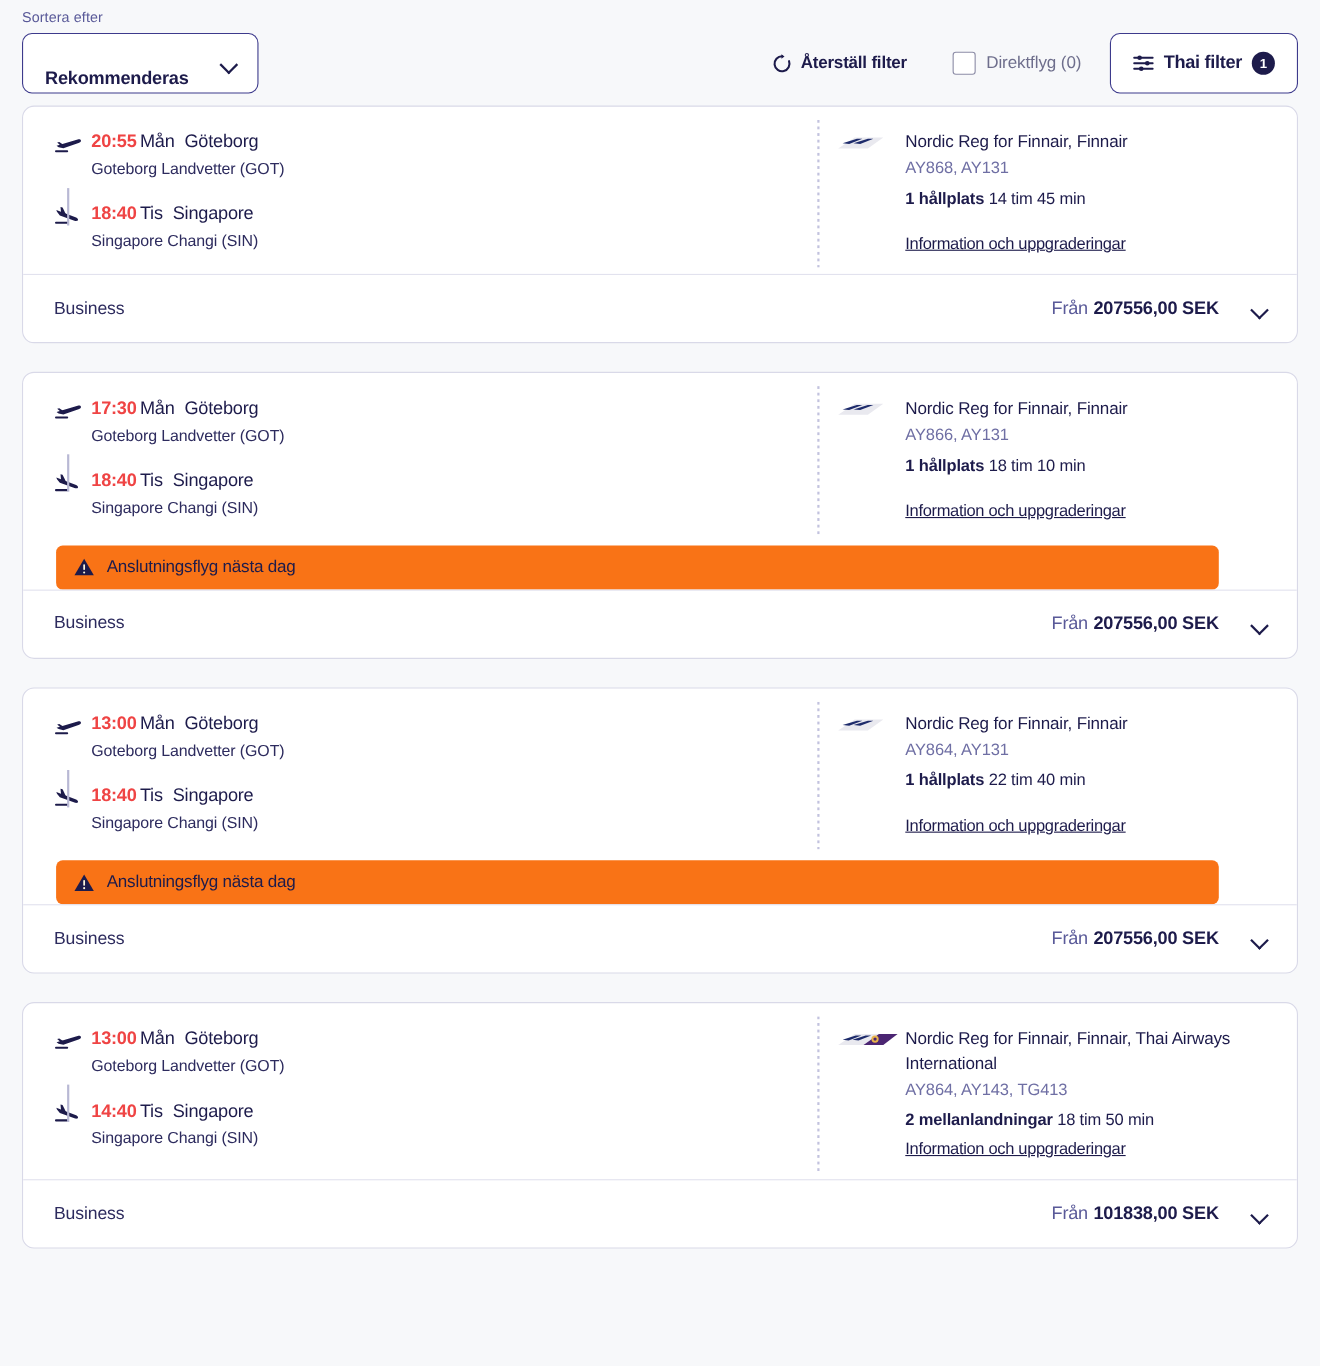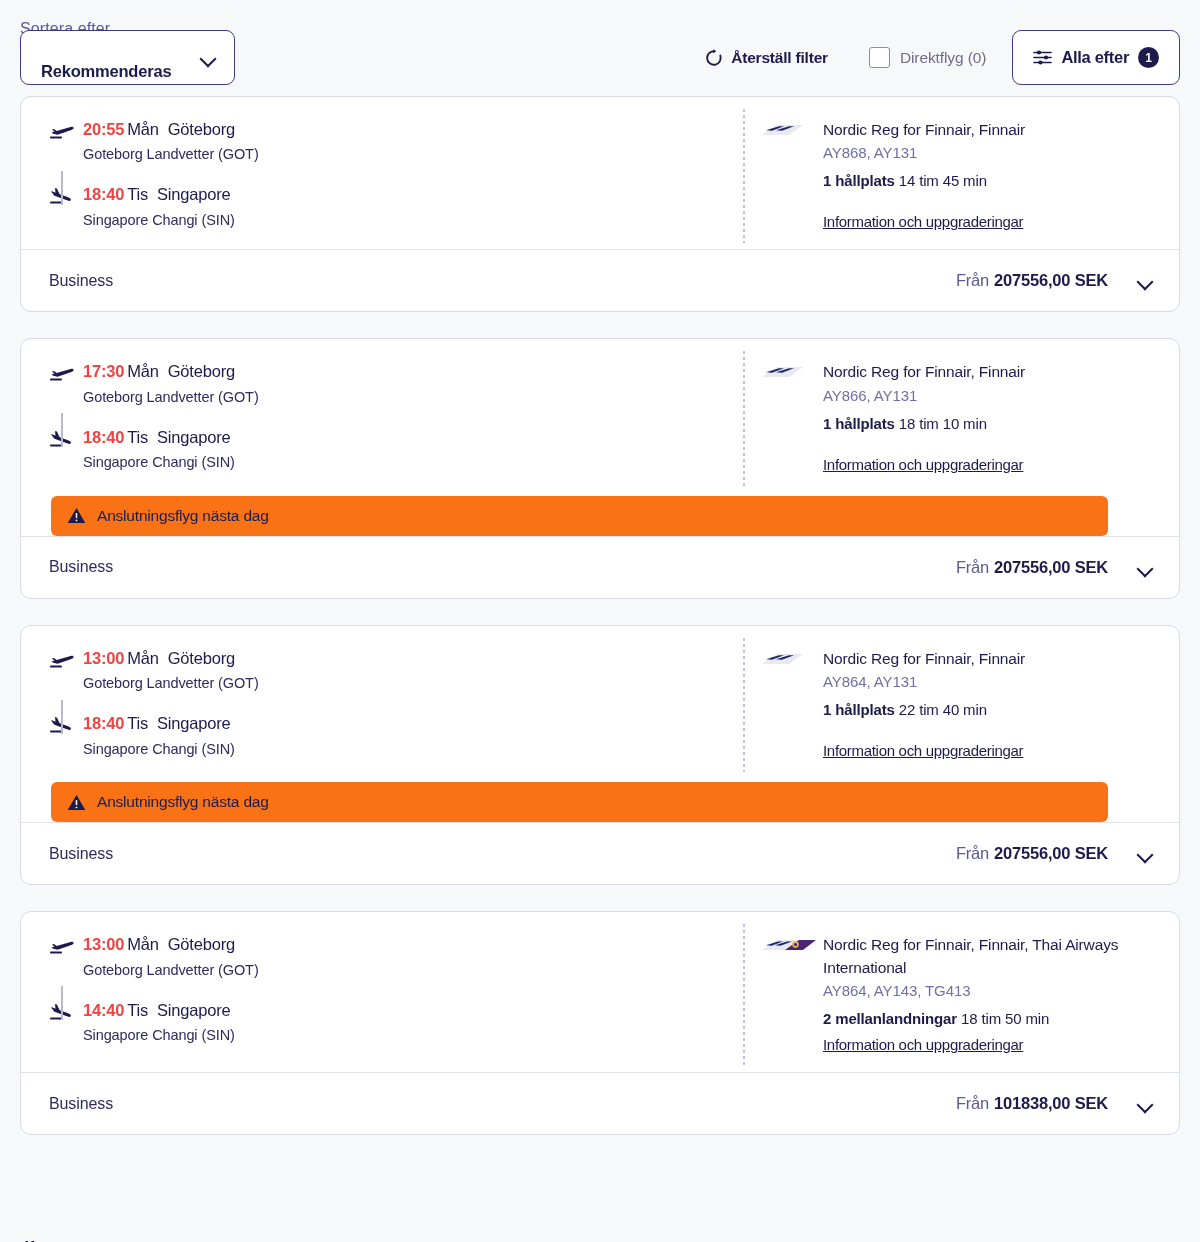--- a/index.html
+++ b/index.html
@@ -17,22 +17,22 @@
   
   .topbar {
     position: relative;
     height: 96px;
     padding: 0 20px;
   }
 
   .sort-label {
     position: absolute;
     left: 20px;
-    top: 20px;
-    font-size: 16px;
+    top: 8px;
+    font-size: 13px;
     color: #5a5a99;
     letter-spacing: .1px;
   }
 
   .sort-select {
     position: absolute;
     left: 20px;
     top: 30px;
     width: 215px;
     height: 55px;
@@ -345,21 +345,21 @@
       <svg class="sliders-icon" viewBox="0 0 19 17">
         <g stroke="#1d1b4b" stroke-width="1.6" stroke-linecap="round">
           <line x1="1" y1="3.5" x2="18" y2="3.5"></line>
           <line x1="1" y1="8.5" x2="18" y2="8.5"></line>
           <line x1="1" y1="13.5" x2="18" y2="13.5"></line>
         </g>
         <circle cx="6" cy="3.5" r="2.1" fill="#1d1b4b"></circle>
         <circle cx="13" cy="8.5" r="2.1" fill="#1d1b4b"></circle>
         <circle cx="7.5" cy="13.5" r="2.1" fill="#1d1b4b"></circle>
       </svg>
-      <span class="af-label">Alla efter</span>
+      <span class="af-label">Thai filter</span>
       <span class="badge">1</span>
     </div>
 
   </div>
 </div>
 
 <div class="results" id="results">
     <div class="card">
       <div class="card-body">
         <div class="itin">

